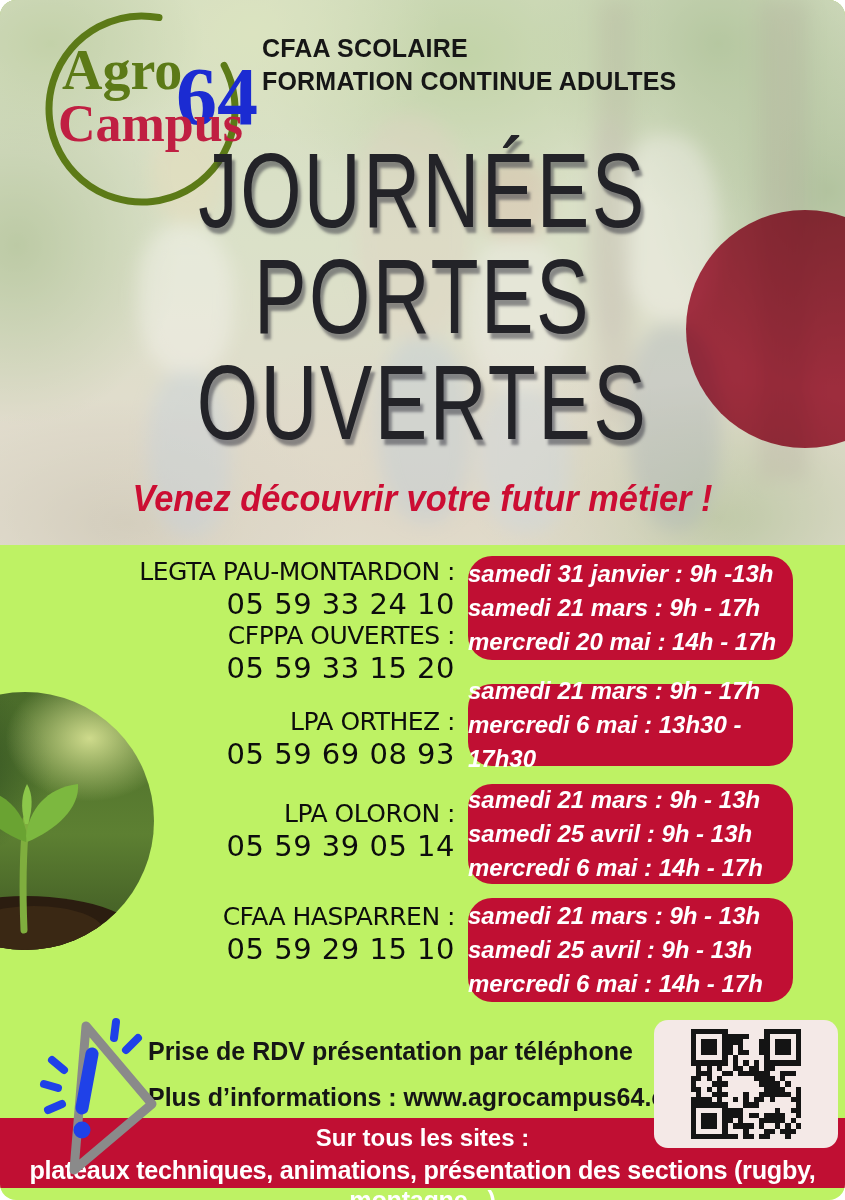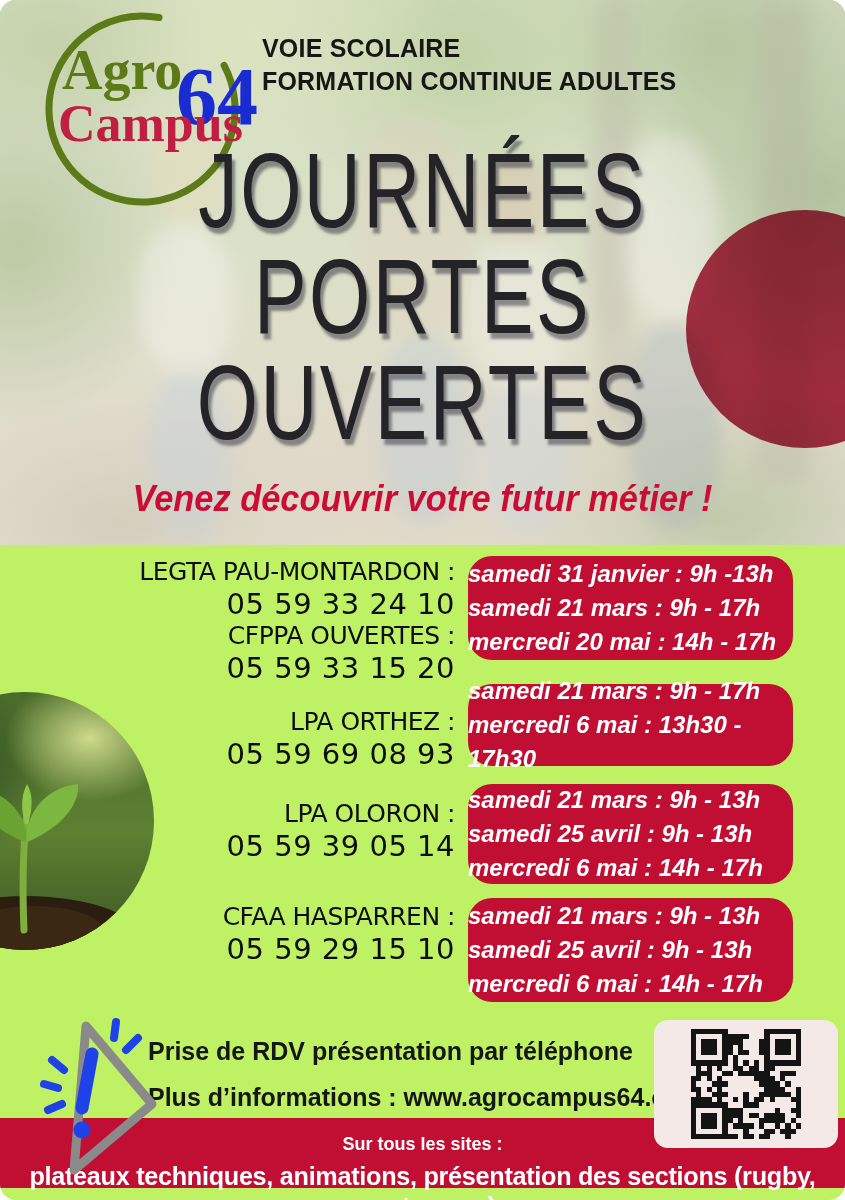--- a/index.html
+++ b/index.html
@@ -76,21 +76,21 @@
   
   .qr-panel{position:absolute;left:654px;top:1020px;width:184px;height:128px;background:#f4e9e7;
             border-radius:14px;z-index:4;display:flex;align-items:center;justify-content:center;}
   .qr{display:grid;grid-template-columns:repeat(21,1fr);grid-template-rows:repeat(21,1fr);
       width:110px;height:110px;background:#f4e9e7;}
   .qr .m{background:#141414;}
 
   
   .footer{position:absolute;left:0;top:1118px;width:845px;height:70px;background:#c00f33;color:#fff;
           text-align:center;font-weight:bold;z-index:3;}
-  .footer-l1{font-size:18px;line-height:34px;margin-top:9px;}
+  .footer-l1{font-size:24px;line-height:34px;margin-top:3px;}
   .footer-l2{font-size:26px;line-height:30px;letter-spacing:-.3px;transform:scale(.97,1);}
 </style>
 </head>
 <body>
 
 <div class="stage">
 
   <div class="photo">
     <div class="blur-layer">
       <div class="trunk" style="left:598px;width:34px;height:420px;"></div>
@@ -114,21 +114,21 @@
   <div class="logo">
     <svg width="250" height="200" viewBox="0 0 250 200">
       <circle cx="124" cy="101" r="93" fill="none" stroke="#5c7a17" stroke-width="7" stroke-linecap="round" stroke-dasharray="500 85" transform="rotate(-28 124 101)"></circle>
     </svg>
     <div class="logo-agro">Agro</div>
     <div class="logo-64">64</div>
     <div class="logo-campus">Campus</div>
   </div>
 
   <div class="tagline">
-    <div>VOIE SCOLAIRE</div>
+    <div>CFAA SCOLAIRE</div>
     <div>FORMATION CONTINUE ADULTES</div>
   </div>
 
   <div class="title">
     <div class="title-line">JOURNÉES</div>
     <div class="title-line">PORTES</div>
     <div class="title-line">OUVERTES</div>
   </div>
 
   <div class="subtitle">Venez découvrir votre futur métier !</div>

